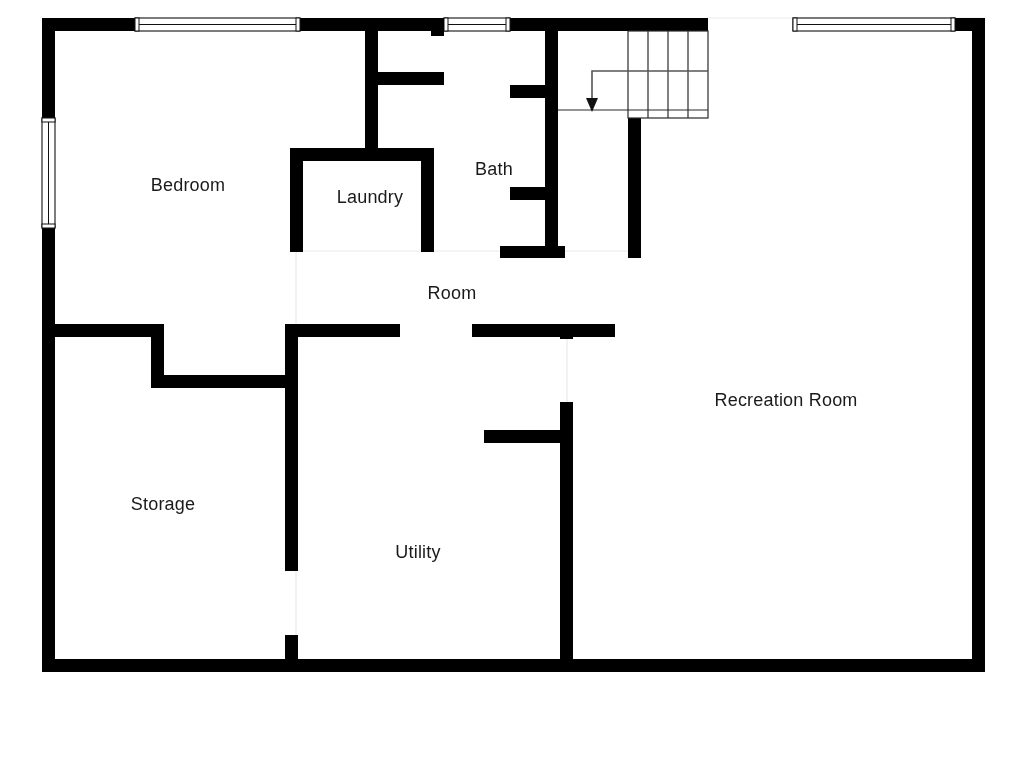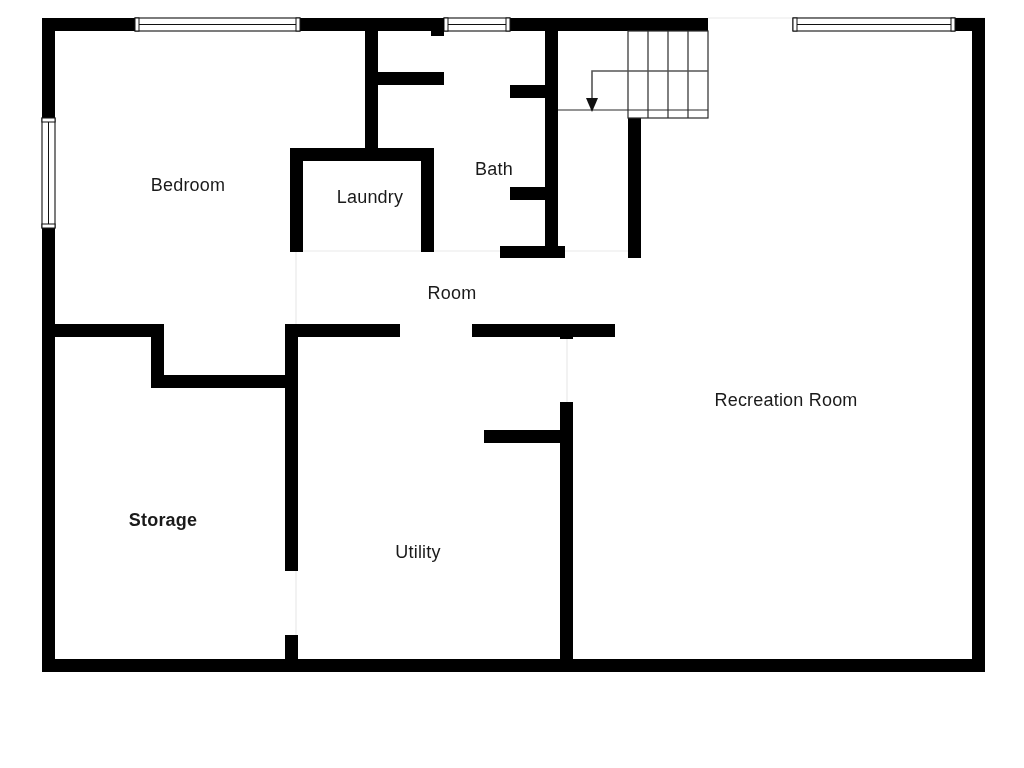--- a/index.html
+++ b/index.html
@@ -180,21 +180,21 @@
       <rect x="484" y="430" width="89" height="13"></rect>
     </g>
 
   </svg>
 
   <div class="room-label" style="left:188px; top:185px;">Bedroom</div>
   <div class="room-label" style="left:358px; top:197px;margin-left:12px;">Laundry</div>
   <div class="room-label" style="left:474px; top:169px;margin-left:20px;">Bath</div>
   <div class="room-label" style="left:452px; top:293px;">Room</div>
   <div class="room-label" style="left:786px; top:400px;">Recreation Room</div>
-  <div class="room-label" style="left:163px; top:520px;font-weight:bold;">Storage</div>
+  <div class="room-label" style="left:163px; top:504px;">Storage</div>
   <div class="room-label" style="left:418px; top:512px;margin-top:40px;">Utility</div>
 
   <div id="footer-area">
 
     
 
     
   </div>
 
 </div>

